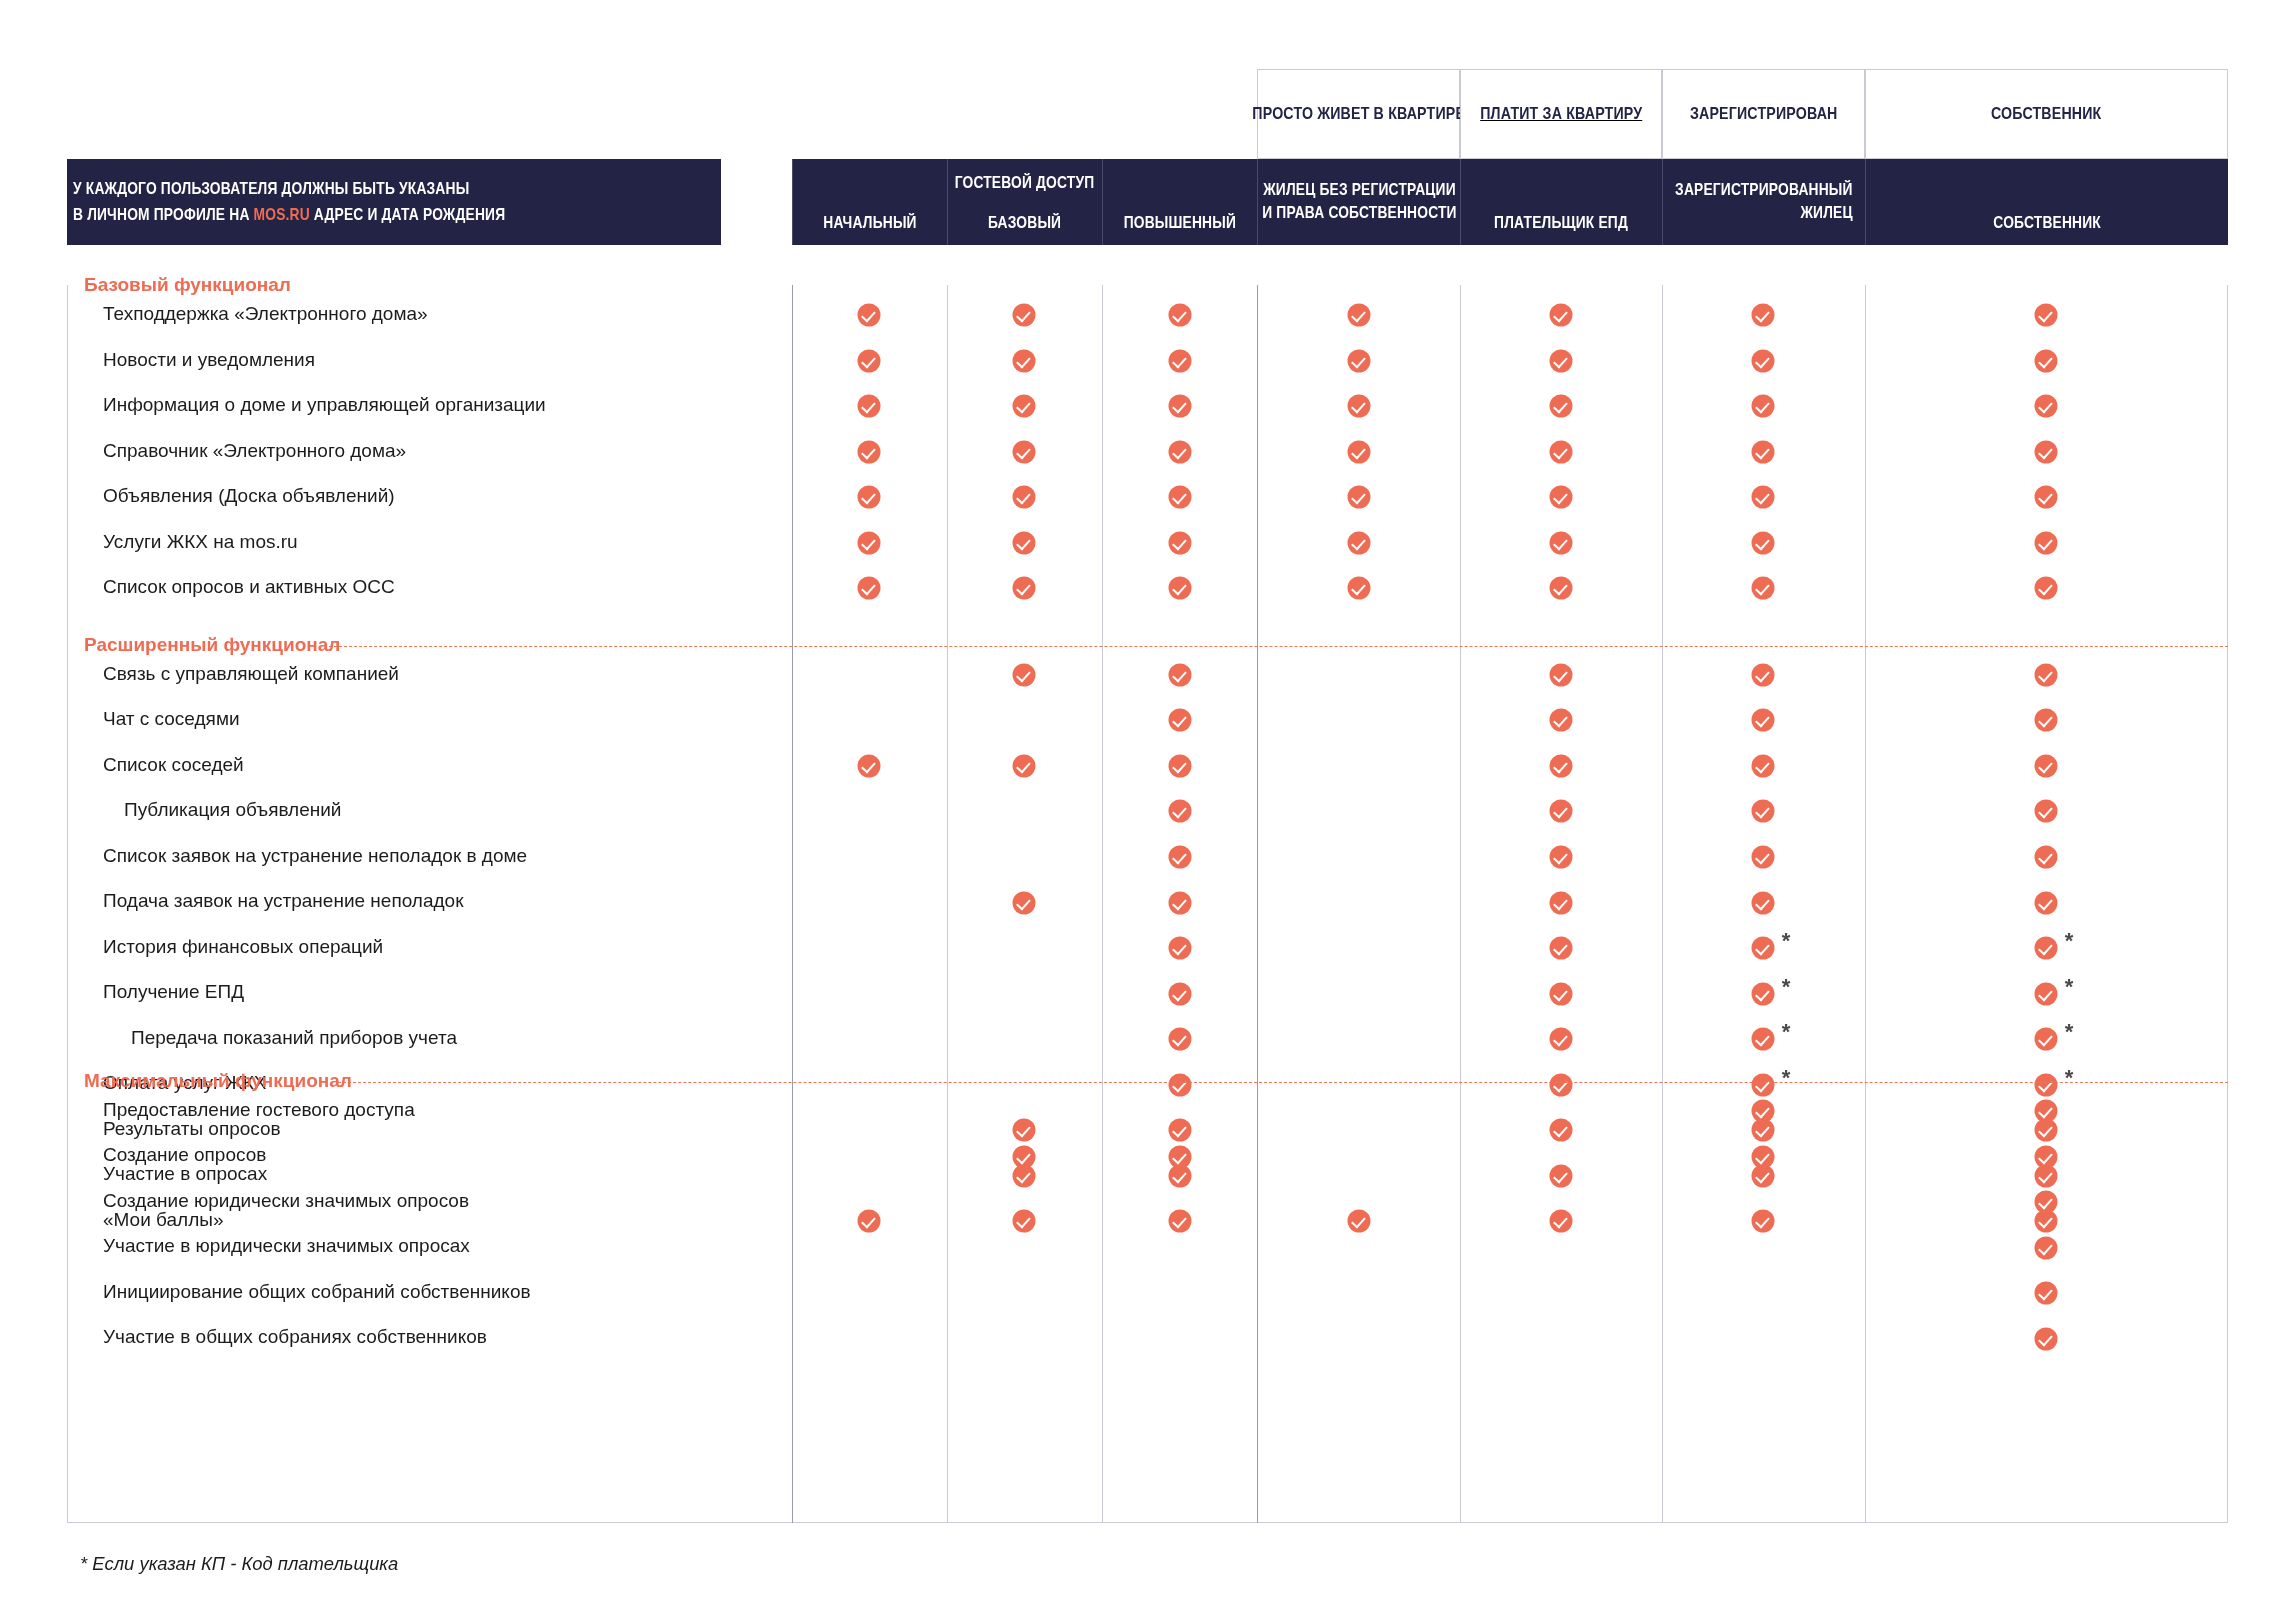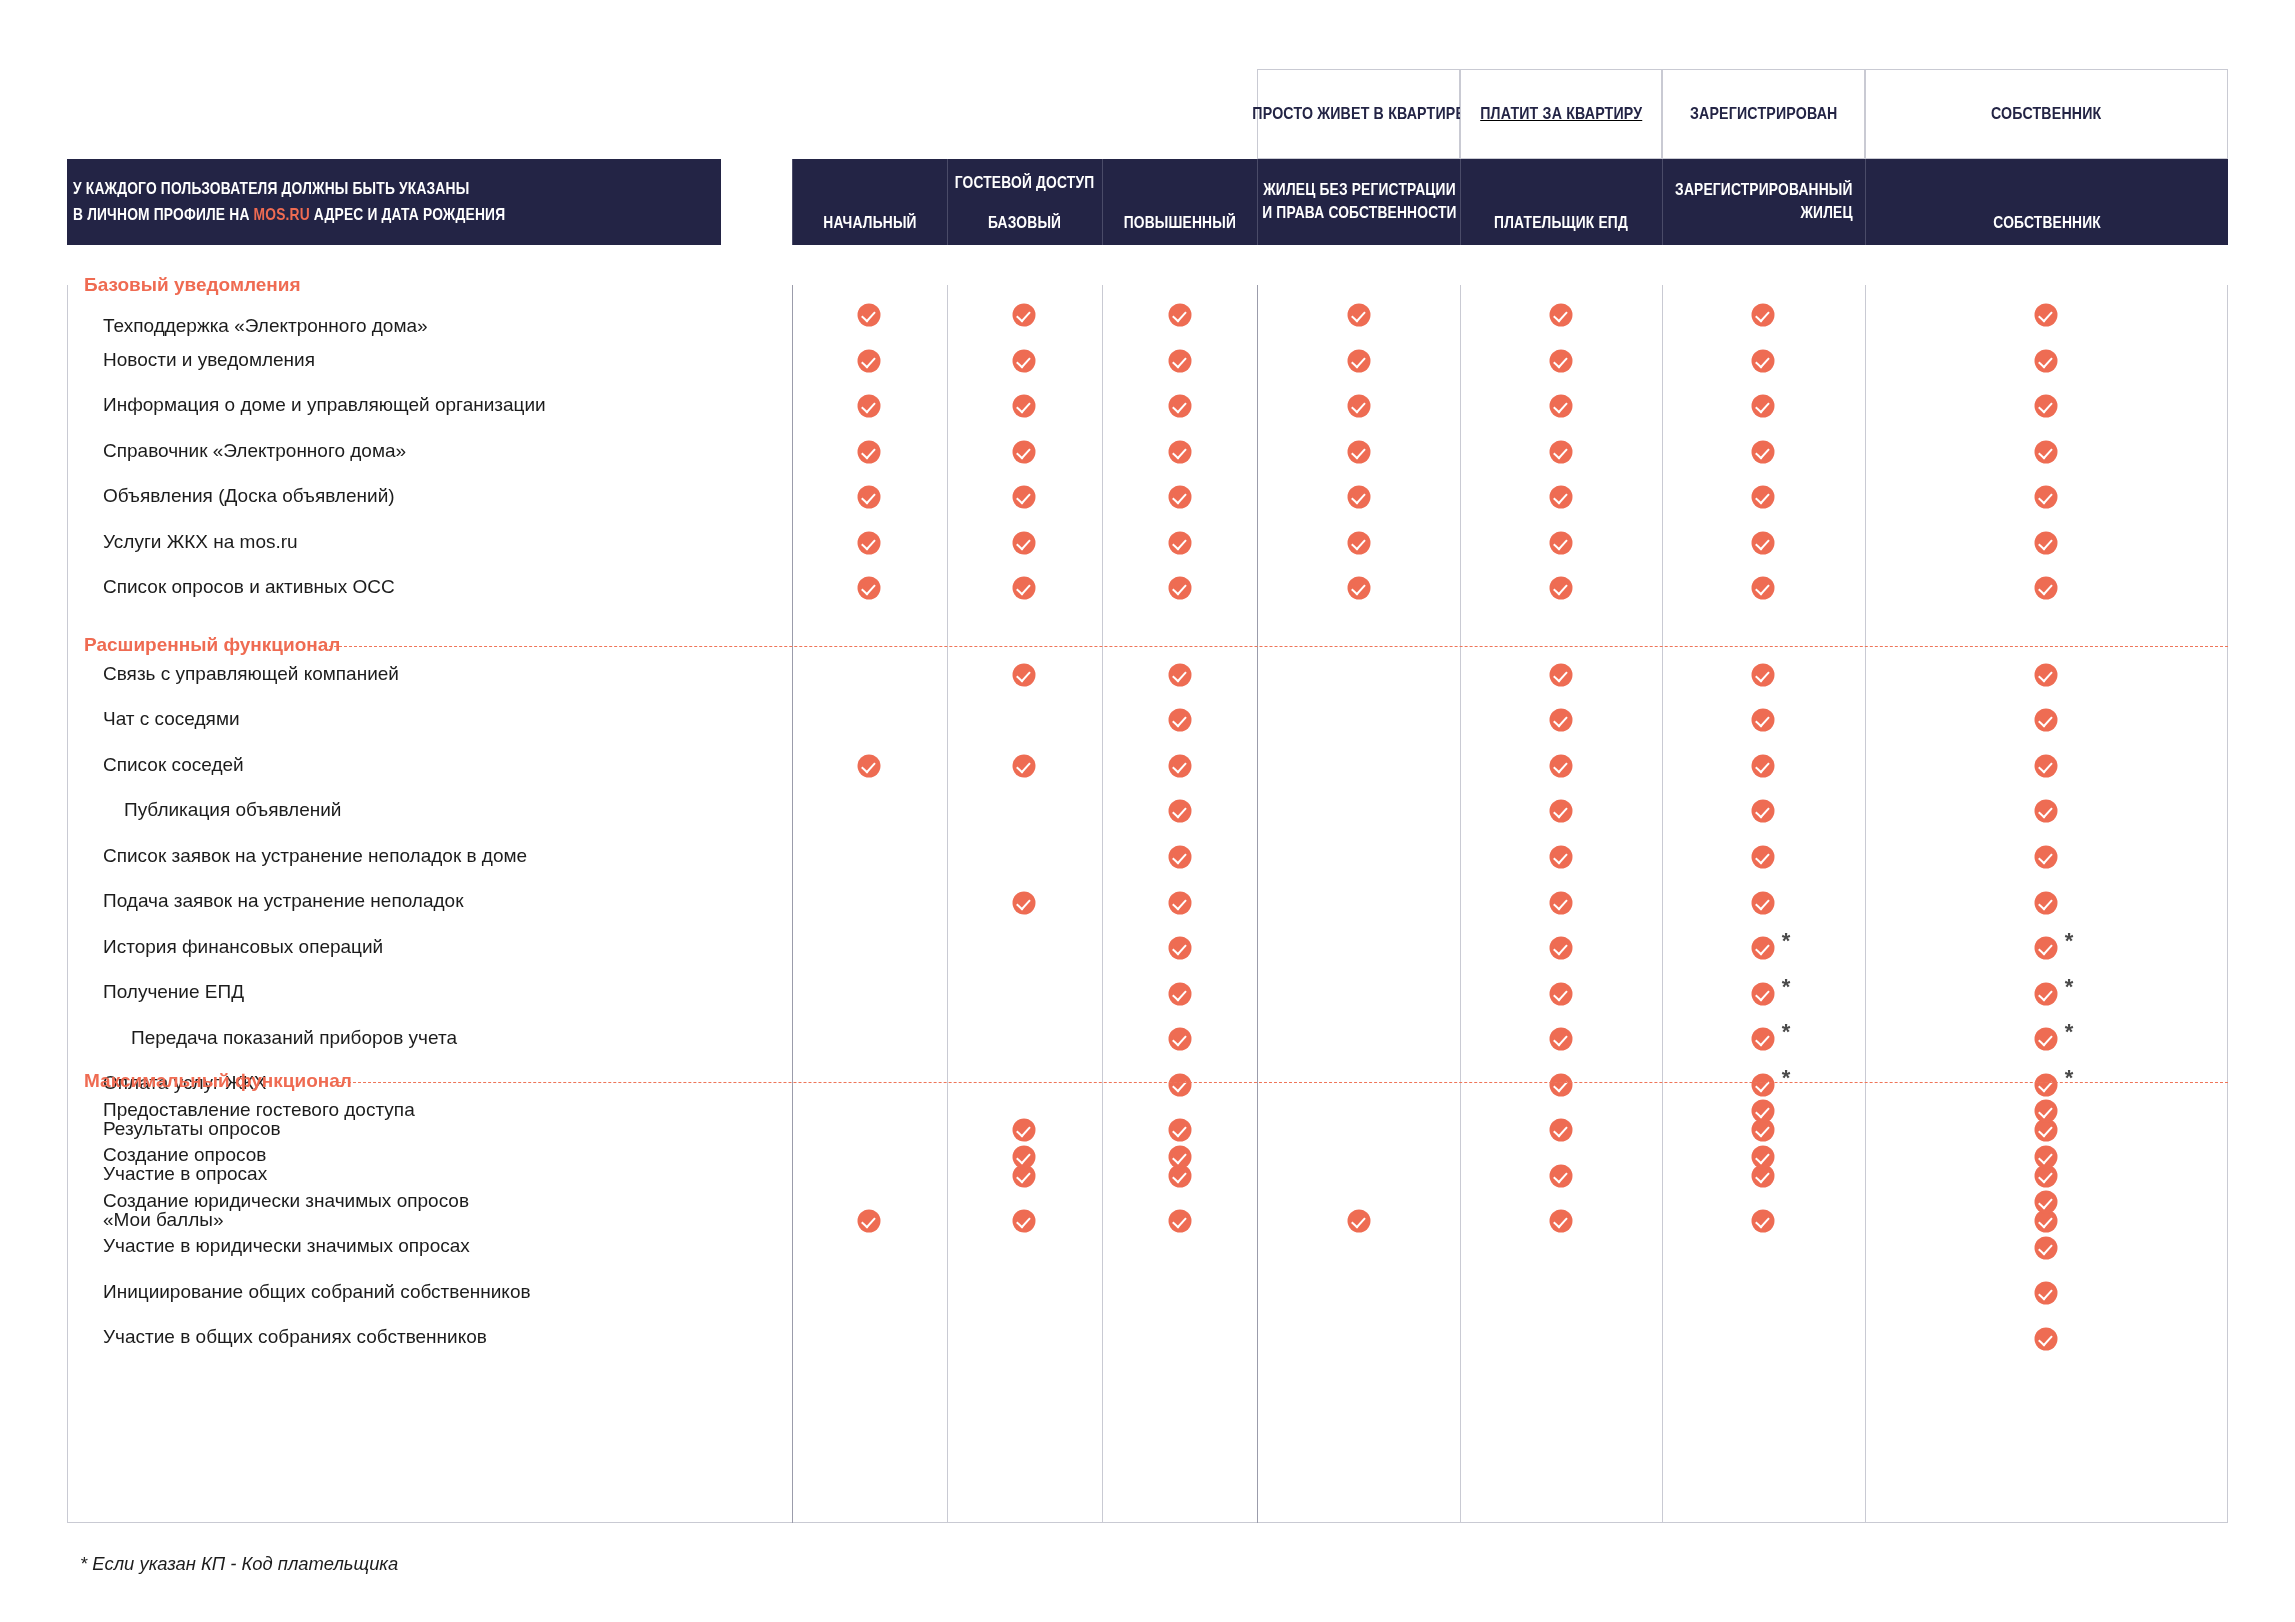--- a/index.html
+++ b/index.html
@@ -286,22 +286,22 @@
       <div class="vline heavy" style="left: 792px;"></div>
       <div class="vline" style="left: 947px;"></div>
       <div class="vline" style="left: 1102px;"></div>
       <div class="vline heavy" style="left: 1257px;"></div>
       <div class="vline" style="left: 1460px;"></div>
       <div class="vline" style="left: 1662px;"></div>
       <div class="vline" style="left: 1865px;"></div>
     </div>
 
   <div id="body">
-      <div class="section-head" style="top: 274px;">Базовый уведомления</div>
-      <div class="row-label" style="top: 303px; margin-top: 12px;">Техподдержка «Электронного дома»</div>
+      <div class="section-head" style="top: 274px;">Базовый функционал</div>
+      <div class="row-label" style="top: 303px;">Техподдержка «Электронного дома»</div>
       <div class="chk" style="left: 869px; top: 315px;"></div>
       <div class="chk" style="left: 1024px; top: 315px;"></div>
       <div class="chk" style="left: 1180px; top: 315px;"></div>
       <div class="chk" style="left: 1359px; top: 315px;"></div>
       <div class="chk" style="left: 1561px; top: 315px;"></div>
       <div class="chk" style="left: 1763px; top: 315px;"></div>
       <div class="chk" style="left: 2046px; top: 315px;"></div>
       <div class="row-label" style="top: 349px;">Новости и уведомления</div>
       <div class="chk" style="left: 869px; top: 361px;"></div>
       <div class="chk" style="left: 1024px; top: 361px;"></div>

